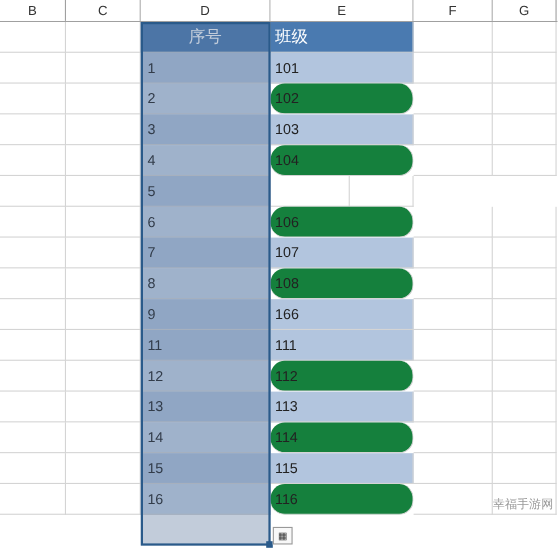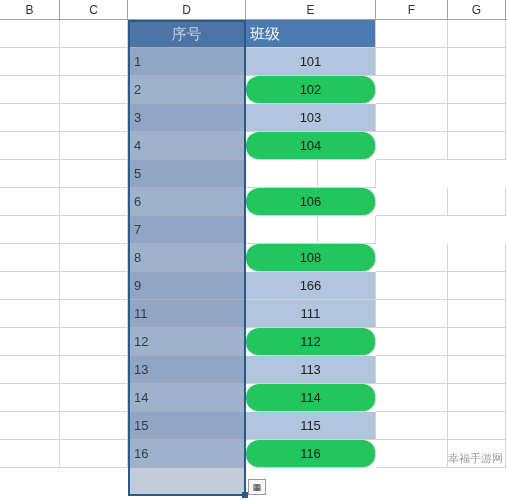--- a/index.html
+++ b/index.html
@@ -101,28 +101,27 @@
       background: #4a7ab0 !important;
       color: #fff;
       font-size: 15px;
       font-weight: 500;
     }
     .data-d {
       color: #222;
       padding-left: 6px;
     }
     .data-e {
-      text-align: center;
       background: #d6e2f0;
       color: #222;
     }
     .odd-d { background: #b2c5de; }
     .even-d { background: #cad8e9; }
     .odd-e { background: #b2c5de; }
-    .even-e { background: #22c55e; border-radius: 13px; }
+    .even-e { background: #15803d; border-radius: 13px; }
     
     .watermark {
       position: absolute;
       bottom: 2px;
       right: 4px;
       font-size: 11px;
       color: #999;
       z-index: 20;
     }
   </style>
@@ -195,20 +194,21 @@
           <div class="cell col-C"></div>
           <div class="cell col-D data-d even-d">6</div>
           <div class="cell col-E data-e even-e">106</div>
           <div class="cell col-F"></div>
           <div class="cell col-G"></div>
         </div>
         <div class="grid-row">
           <div class="cell col-B"></div>
           <div class="cell col-C"></div>
           <div class="cell col-D data-d odd-d">7</div>
+          <div class="cell col-E data-e odd-e">107</div>
           <div class="cell col-F"></div>
           <div class="cell col-G"></div>
         </div>
         <div class="grid-row">
           <div class="cell col-B"></div>
           <div class="cell col-C"></div>
           <div class="cell col-D data-d even-d">8</div>
           <div class="cell col-E data-e even-e">108</div>
           <div class="cell col-F"></div>
           <div class="cell col-G"></div>

